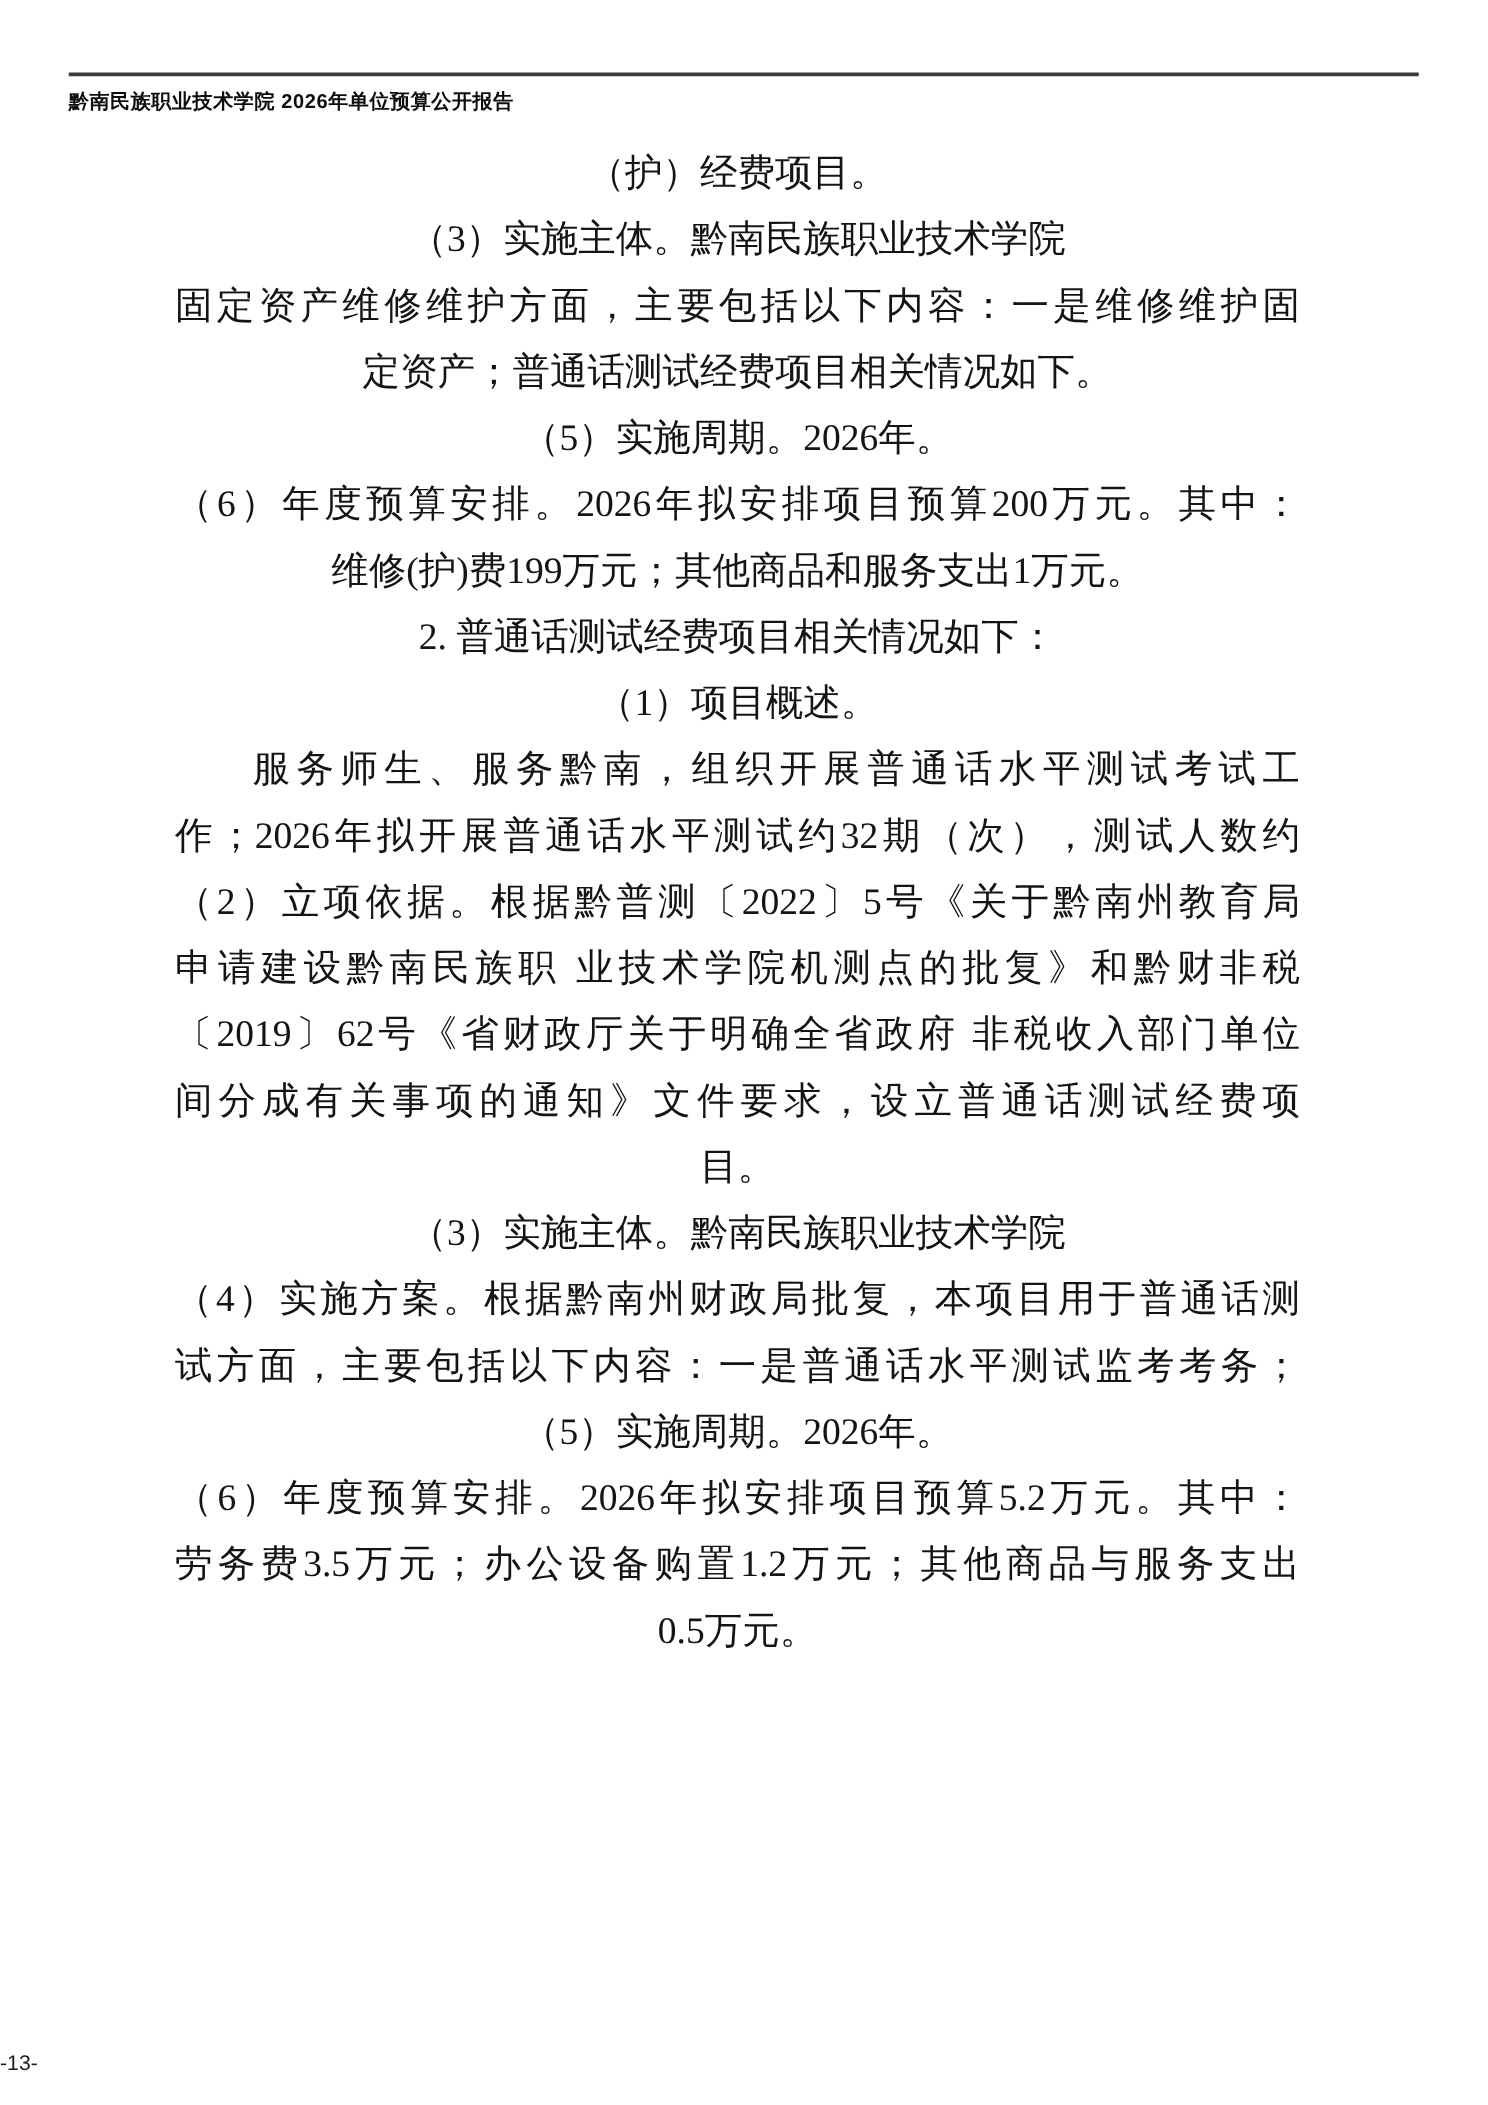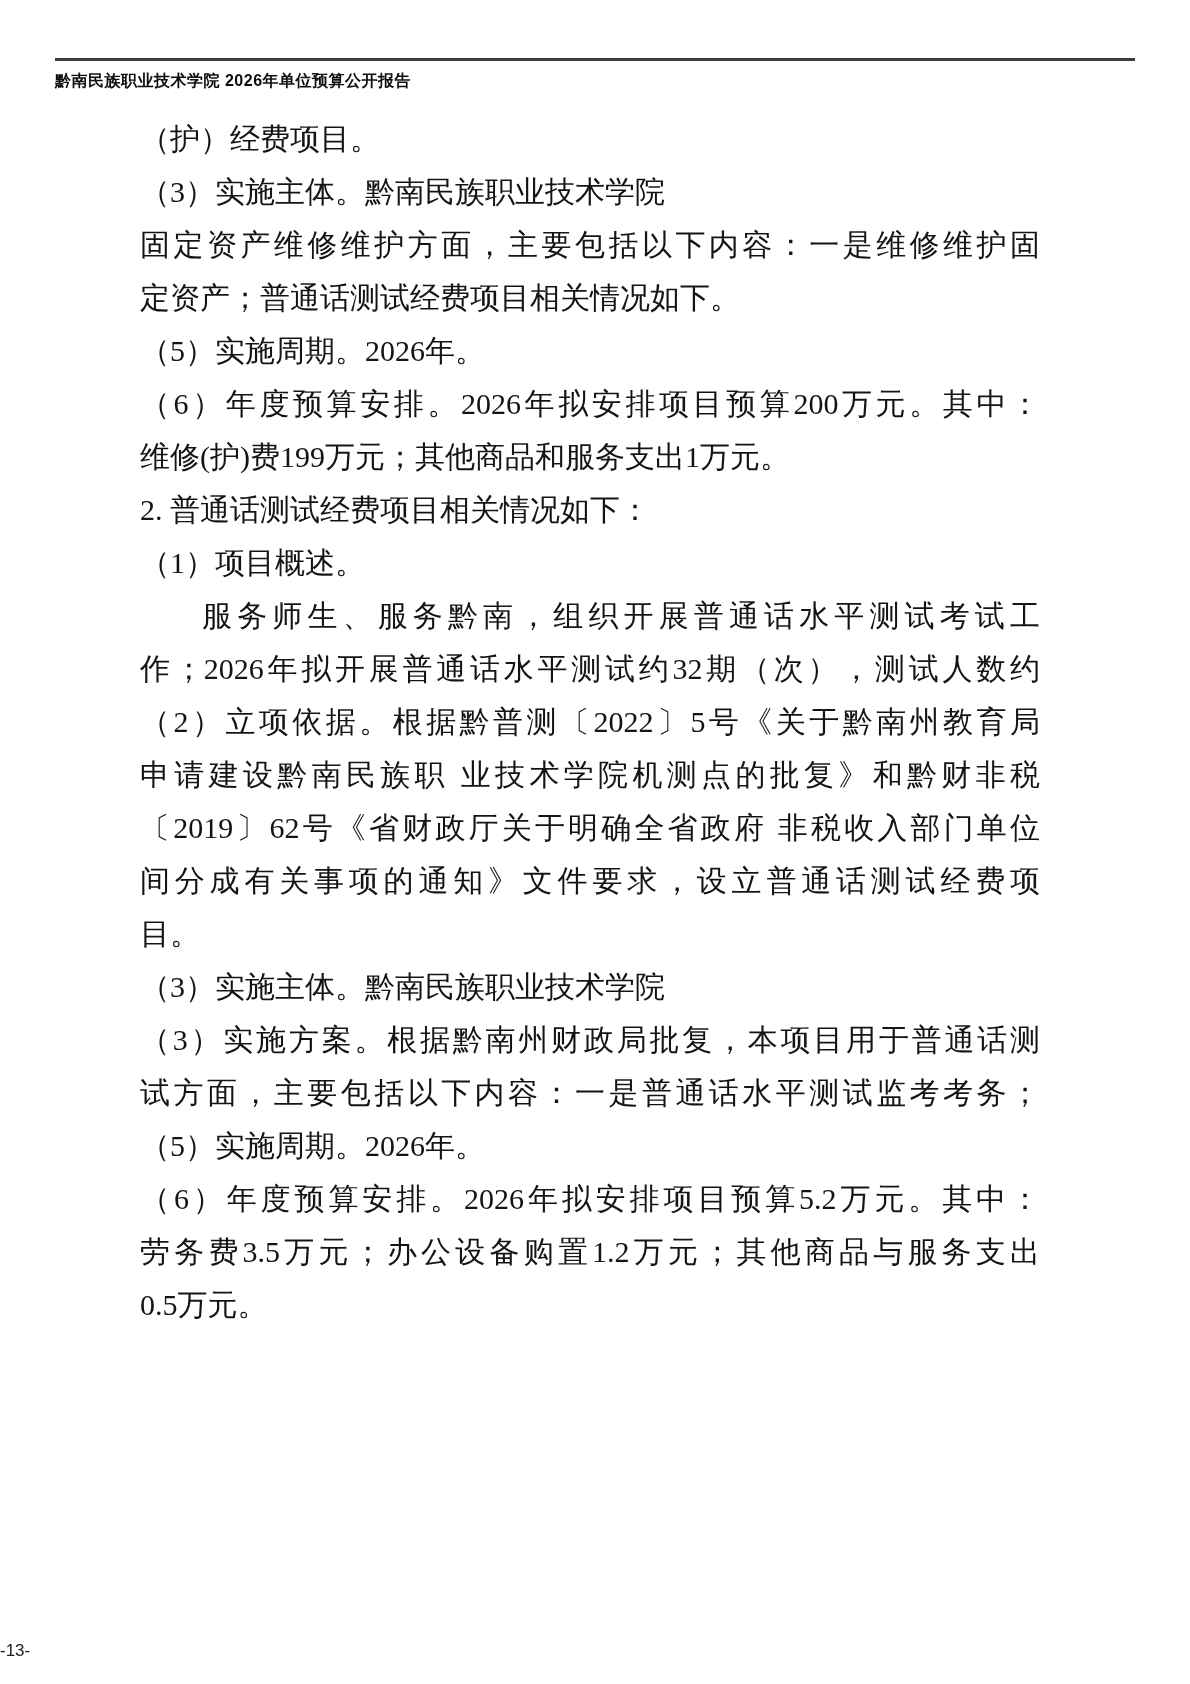--- a/index.html
+++ b/index.html
@@ -33,21 +33,21 @@
   .doc-body {
     position: absolute;
     left: 140px; top: 112px;
     width: 900px;
     font-size: 30px;
     color: #141414;
   }
   .line {
     height: 53px;
     line-height: 53px;
-    text-align: left;
+    text-align: center;
     white-space: nowrap;
     overflow: hidden;
   }
   .line.fill {
     white-space: normal;
     text-align: justify;
     text-align-last: justify;
     text-justify: inter-character;
   }
   .line.indent { text-indent: 62px; }
@@ -81,21 +81,21 @@
     <div class="line">2. 普通话测试经费项目相关情况如下：</div>
     <div class="line">（1）项目概述。</div>
     <div class="line fill indent">服务师生、服务黔南，组织开展普通话水平测试考试工</div>
     <div class="line fill">作；2026年拟开展普通话水平测试约32期（次），测试人数约</div>
     <div class="line fill">（2）立项依据。根据黔普测〔2022〕5号《关于黔南州教育局</div>
     <div class="line fill">申请建设黔南民族职 业技术学院机测点的批复》和黔财非税</div>
     <div class="line fill">〔2019〕62号《省财政厅关于明确全省政府 非税收入部门单位</div>
     <div class="line fill">间分成有关事项的通知》文件要求，设立普通话测试经费项</div>
     <div class="line">目。</div>
     <div class="line">（3）实施主体。黔南民族职业技术学院</div>
-    <div class="line fill">（3）实施方案。根据黔南州财政局批复，本项目用于普通话测</div>
+    <div class="line fill">（4）实施方案。根据黔南州财政局批复，本项目用于普通话测</div>
     <div class="line fill">试方面，主要包括以下内容：一是普通话水平测试监考考务；</div>
     <div class="line">（5）实施周期。2026年。</div>
     <div class="line fill">（6）年度预算安排。2026年拟安排项目预算5.2万元。其中：</div>
     <div class="line fill">劳务费3.5万元；办公设备购置1.2万元；其他商品与服务支出</div>
     <div class="line">0.5万元。</div>
   </div>
 
   <div class="page-number">-13-</div>
 
 </div>

